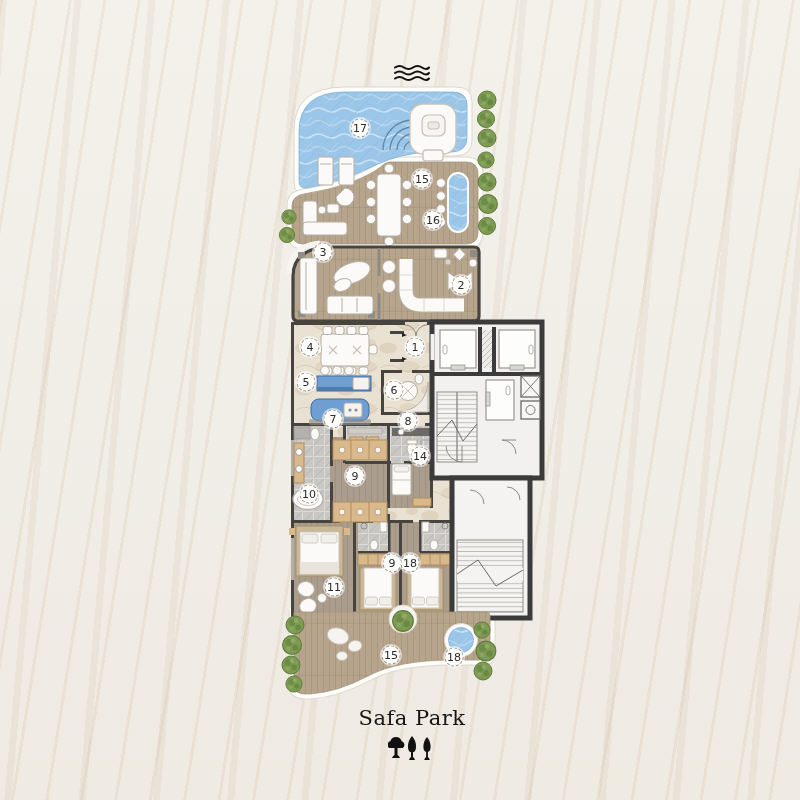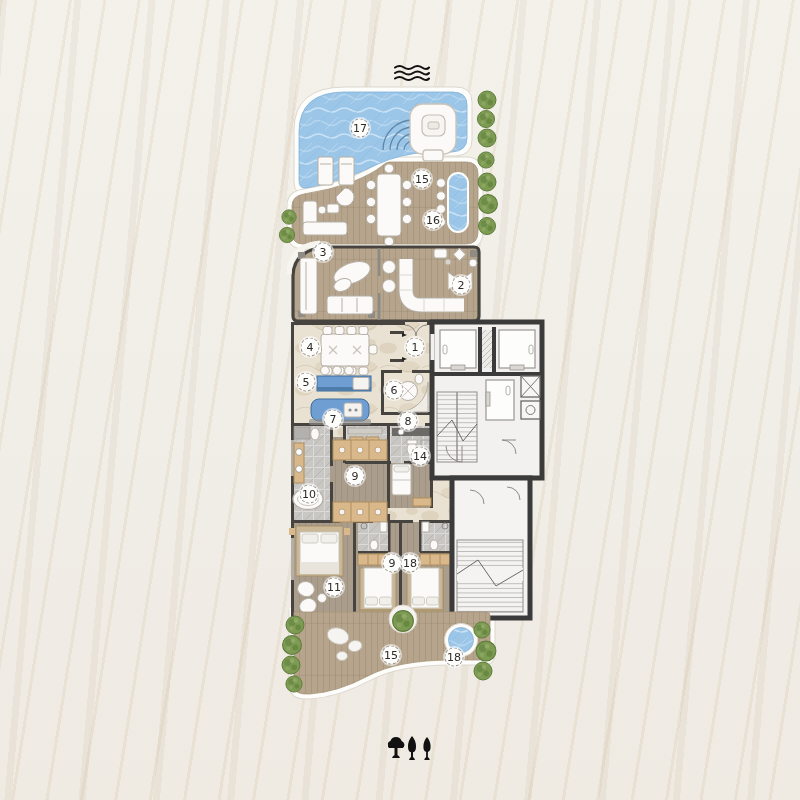--- a/index.html
+++ b/index.html
@@ -492,20 +492,21 @@
   <div class="badge" style="left:334px;top:587px">11</div>
   <div class="badge" style="left:392px;top:563px">9</div>
   <div class="badge" style="left:410px;top:563px">18</div>
   <div class="badge" style="left:420px;top:456px">14</div>
   <div class="badge" style="left:422px;top:179px">15</div>
   <div class="badge" style="left:433px;top:220px">16</div>
   <div class="badge" style="left:360px;top:128px">17</div>
   <div class="badge" style="left:391px;top:655px">15</div>
   <div class="badge" style="left:454px;top:657px">18</div>
 
+  <div class="area-label" style="left:412px;top:706px">Safa Park</div>
   <svg class="glyph" style="left:412px;top:736px" width="48" height="24" viewBox="0 0 48 24">
     <g fill="#111">
       <path d="M8 1 a6 6 0 0 1 5.6 4 a4 4 0 0 1 1.2 7 L9.5 12 L9.5 19 q1.8 1.2 2.5 3 L4 22 q0.7 -1.8 2.5 -3 L6.5 12 L1.2 12 a4 4 0 0 1 1.2 -7 A6 6 0 0 1 8 1 Z"></path>
       <path d="M24 0 q4 4.5 4 10.5 q0 5 -3 5.8 L25 21 q1.5 1 2 3 l-6 0 q0.5 -2 2 -3 L23 16.3 q-3 -0.8 -3 -5.8 Q20 4.5 24 0 Z"></path>
       <path d="M39 1 q3.6 4 3.6 9.6 q0 4.6 -2.7 5.4 L39.9 21 q1.4 1 1.9 3 l-5.6 0 q0.5 -2 1.9 -3 L38.1 16 q-2.7 -0.8 -2.7 -5.4 Q35.4 5 39 1 Z"></path>
     </g>
   </svg>
 </div>
 
 </body></html>

